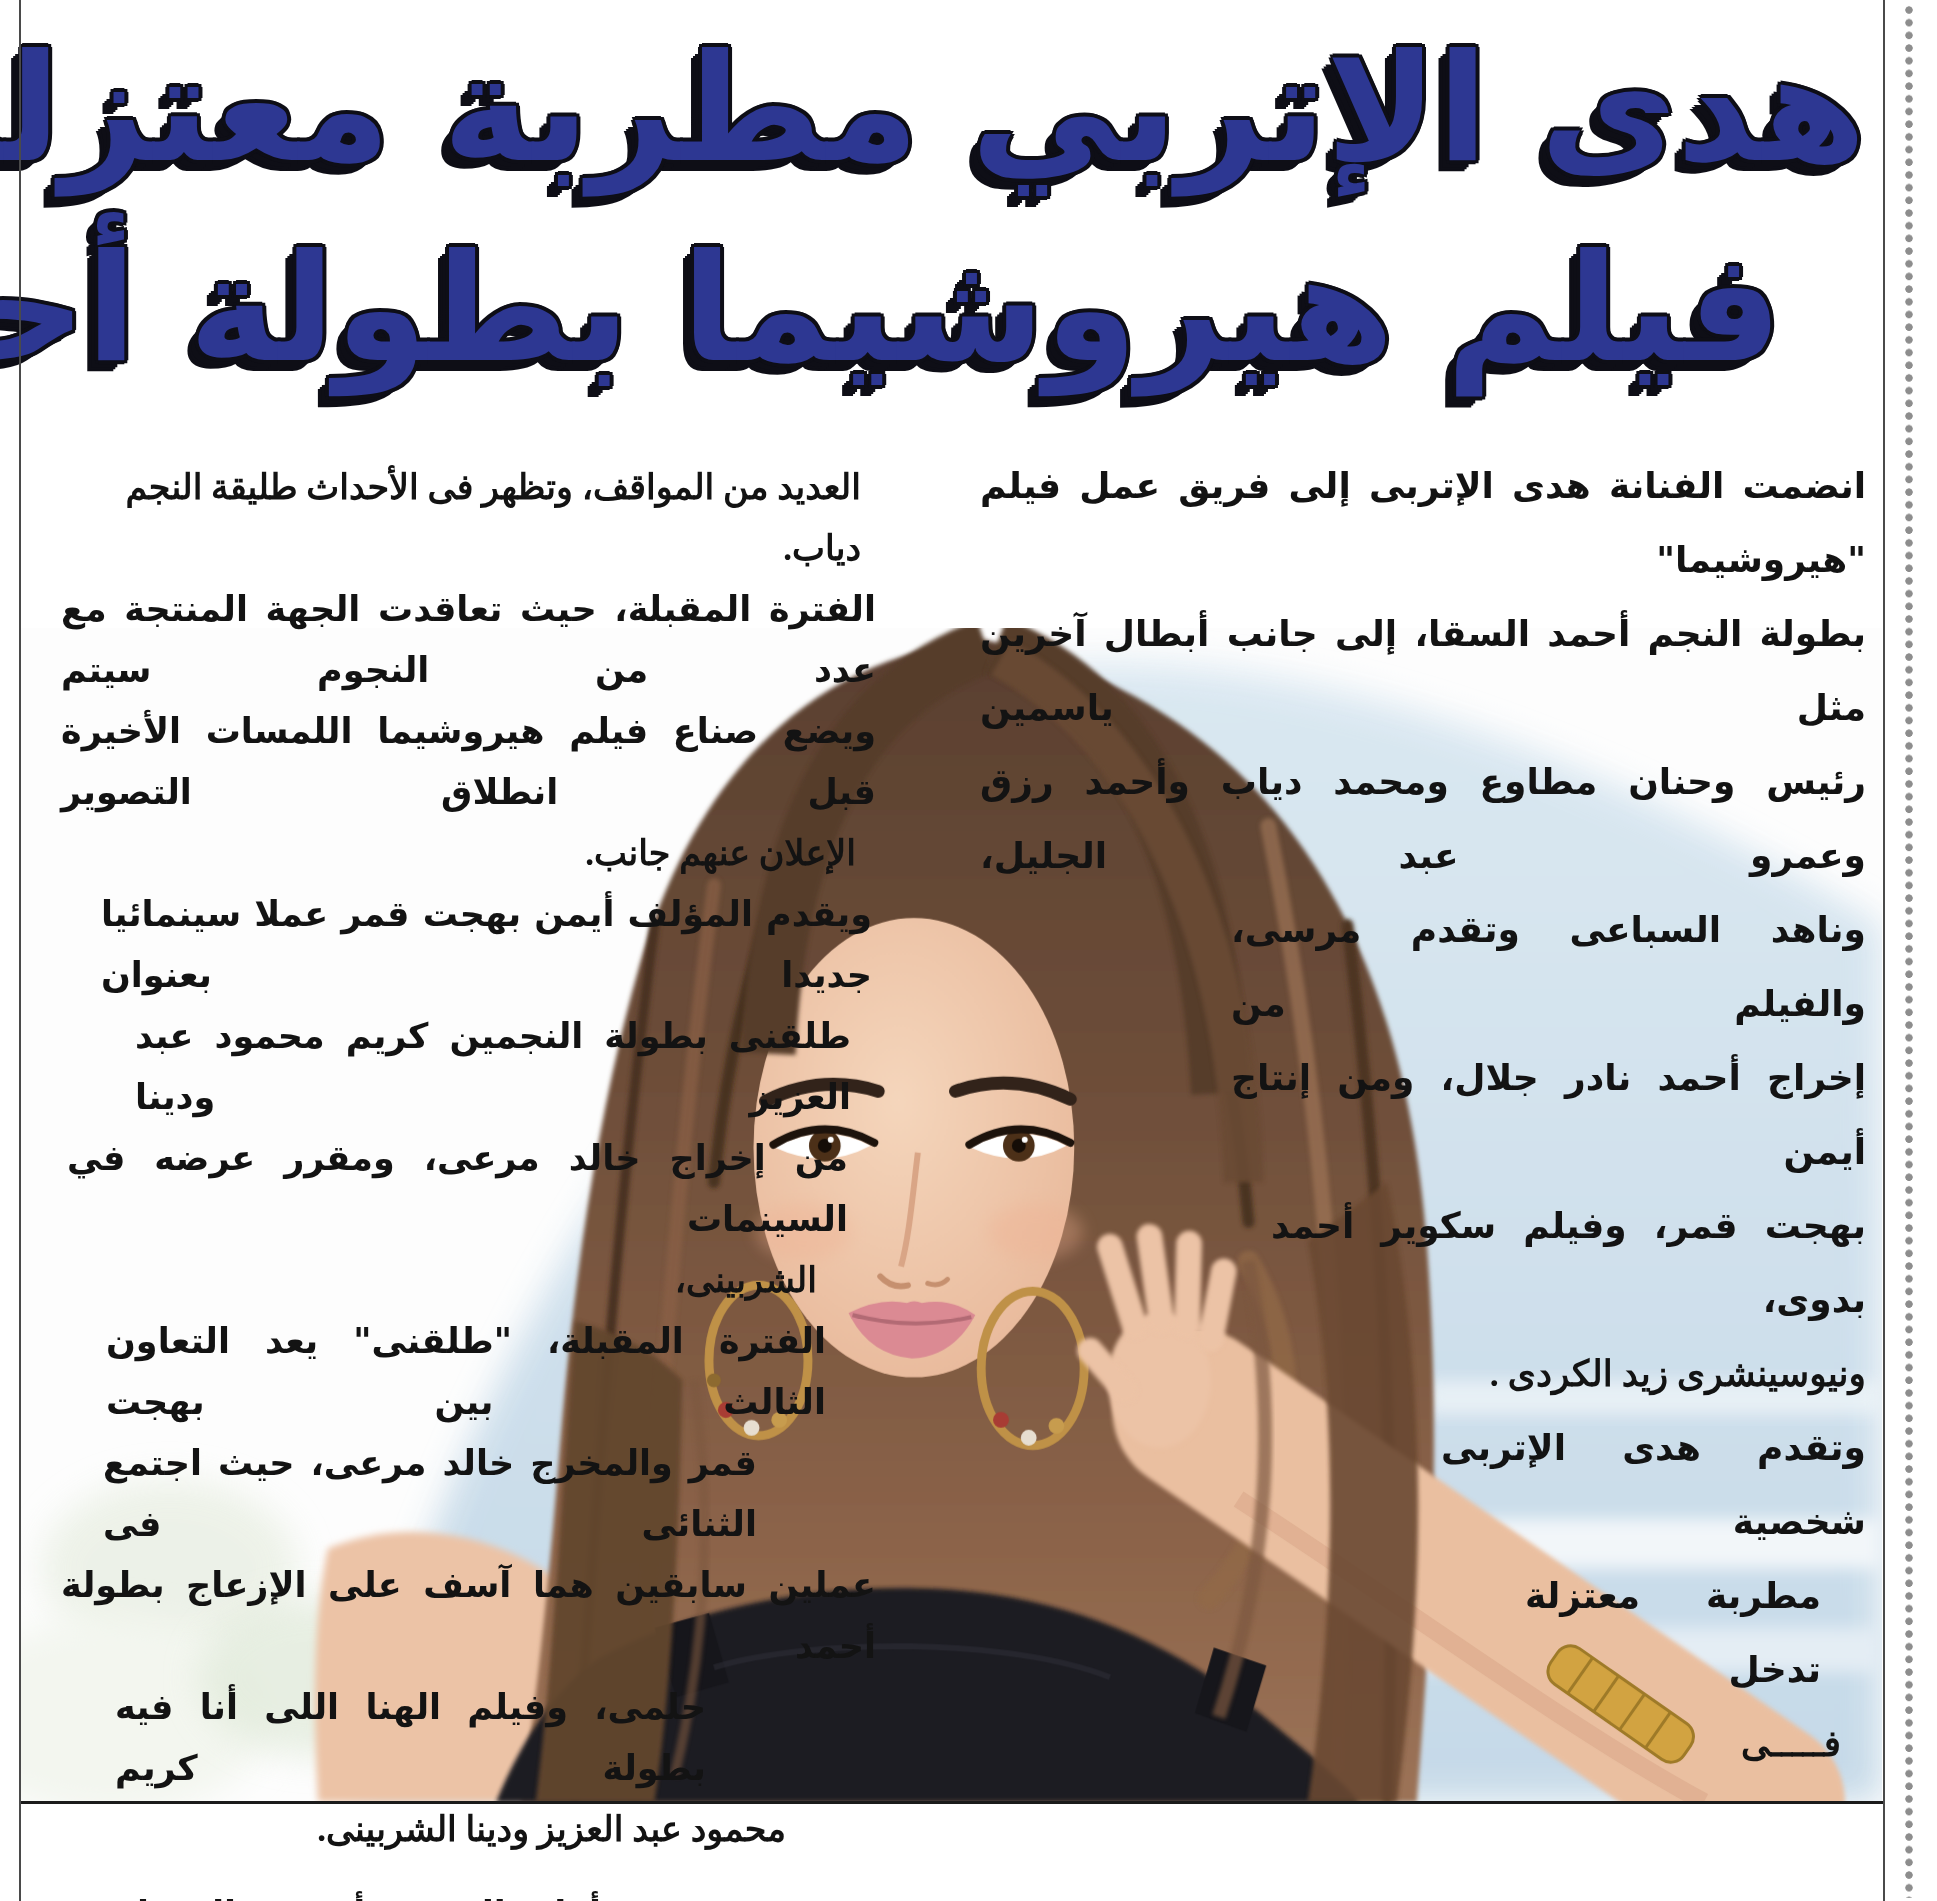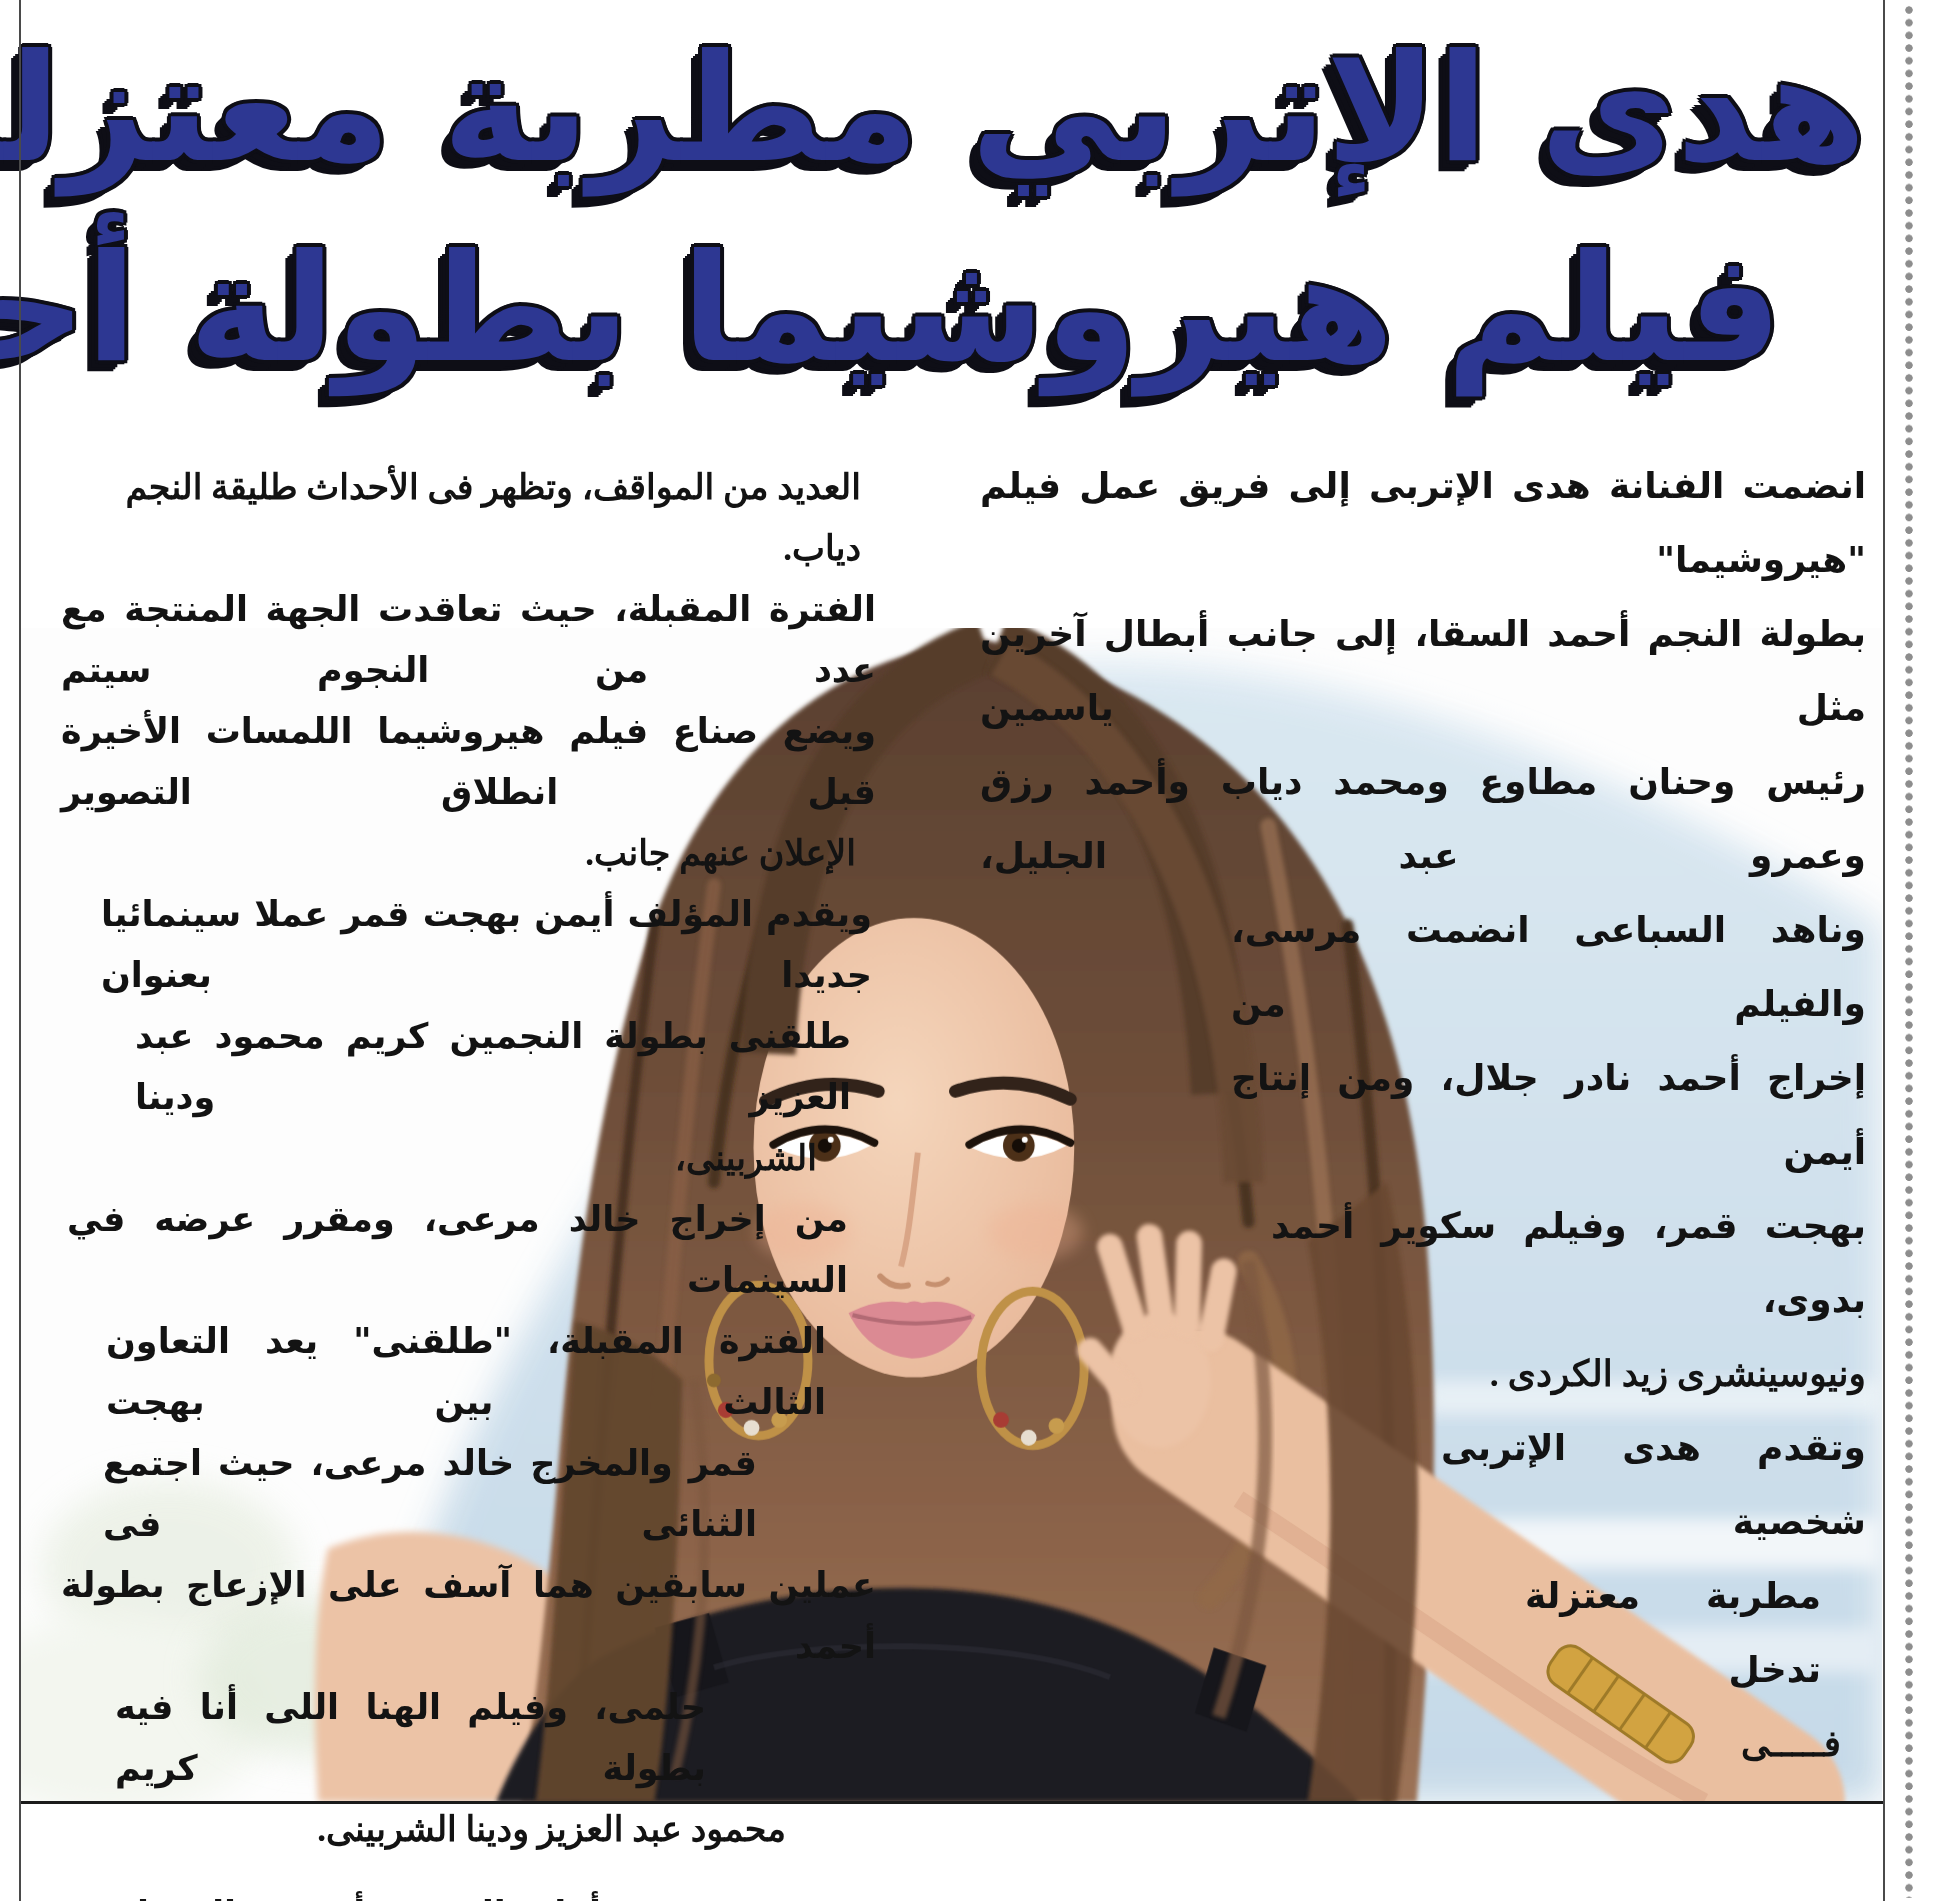--- a/index.html
+++ b/index.html
@@ -52,38 +52,38 @@
 
 <div class="headline">
   <div class="hl hl1">هدى الإتربي مطربة معتزلة في</div>
   <div class="hl hl2">فيلم هيروشيما بطولة أحمد السقا</div>
 </div>
 
 <div class="col col-right">
   <div class="ln j">انضمت الفنانة هدى الإتربى إلى فريق عمل فيلم "هيروشيما"</div>
   <div class="ln j">بطولة النجم أحمد السقا، إلى جانب أبطال آخرين مثل ياسمين</div>
   <div class="ln j">رئيس وحنان مطاوع ومحمد دياب وأحمد رزق وعمرو عبد الجليل،</div>
-  <div class="ln j" style="margin-left:251px">وناهد السباعى انضمت مرسى، والفيلم من</div>
+  <div class="ln j" style="margin-left:251px">وناهد السباعى وتقدم مرسى، والفيلم من</div>
   <div class="ln j" style="margin-left:251px">إخراج أحمد نادر جلال، ومن إنتاج أيمن</div>
   <div class="ln j" style="margin-left:291px">بهجت قمر، وفيلم سكوير أحمد بدوى،</div>
   <div class="ln e" style="margin-left:406px">ونيوسينشرى زيد الكردى .</div>
   <div class="ln j" style="margin-left:461px">وتقدم هدى الإتربى شخصية</div>
   <div class="ln j" style="margin-left:545px;margin-right:45px">مطربة معتزلة تدخل</div>
   <div class="ln e" style="margin-right:25px">فـــــى</div>
 </div>
 
 <div class="col col-left">
   <div class="ln e" style="margin-right:15px">العديد من المواقف، وتظهر فى الأحداث طليقة النجم دياب.</div>
   <div class="ln j">الفترة المقبلة، حيث تعاقدت الجهة المنتجة مع عدد من النجوم سيتم</div>
   <div class="ln j">ويضع صناع فيلم هيروشيما اللمسات الأخيرة قبل انطلاق التصوير</div>
   <div class="ln e" style="margin-right:20px">الإعلان عنهم جانب.</div>
   <div class="ln j" style="margin-left:40px;margin-right:4px">ويقدم المؤلف أيمن بهجت قمر عملا سينمائيا جديدا بعنوان</div>
   <div class="ln j" style="margin-left:74px;margin-right:25px">طلقنى بطولة النجمين كريم محمود عبد العزيز ودينا</div>
+  <div class="ln j" style="margin-left:6px;margin-right:28px">من إخراج خالد مرعى، ومقرر عرضه في السينمات</div>
   <div class="ln e" style="margin-right:59px">الشربينى،</div>
-  <div class="ln j" style="margin-left:6px;margin-right:28px">من إخراج خالد مرعى، ومقرر عرضه في السينمات</div>
   <div class="ln j" style="margin-left:45px;margin-right:50px">الفترة المقبلة، "طلقنى" يعد التعاون الثالث بين بهجت</div>
   <div class="ln j" style="margin-left:42px;margin-right:119px">قمر والمخرج خالد مرعى، حيث اجتمع الثنائى فى</div>
   <div class="ln j" style="">عملين سابقين هما آسف على الإزعاج بطولة أحمد</div>
   <div class="ln j" style="margin-left:54px;margin-right:170px">حلمى، وفيلم الهنا اللى أنا فيه بطولة كريم</div>
   <div class="ln e" style="margin-right:90px">محمود عبد العزيز ودينا الشربينى.</div>
   <div class="ln j" style="margin-top:24px;margin-left:76px;margin-right:275px">أما النجم أحمد السقا يعرض له حاليا</div>
 
 </div>
 
 <div class="photo">

